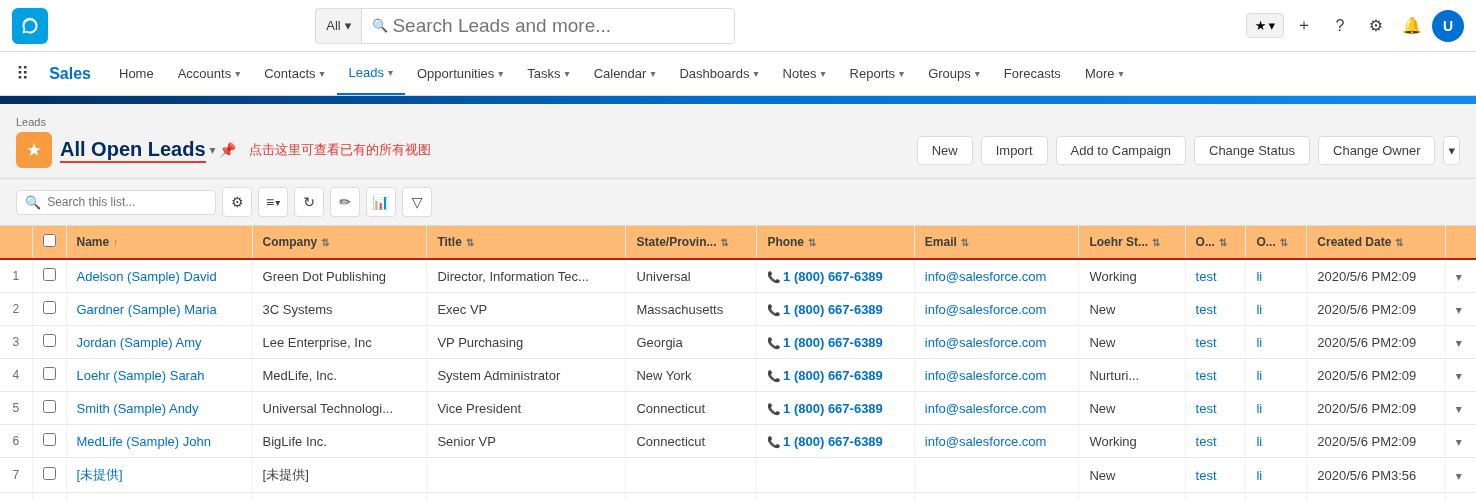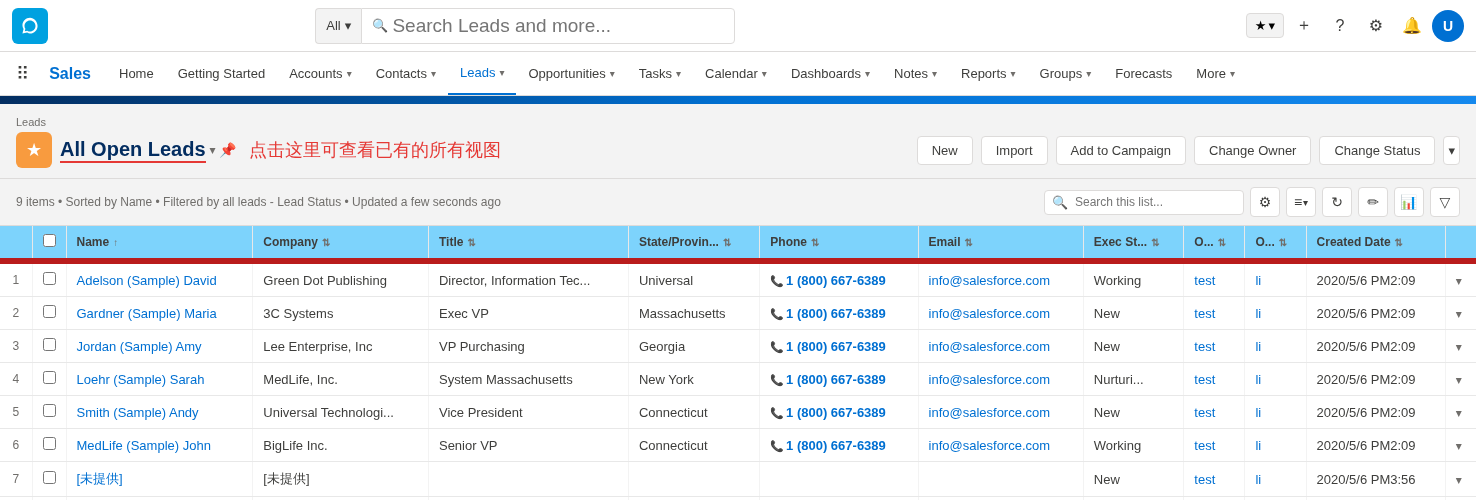--- a/index.html
+++ b/index.html
@@ -186,21 +186,21 @@
       font-size: 12px;
       cursor: pointer;
     }
     .title-pin {
       color: #706e6b;
       font-size: 14px;
       cursor: pointer;
     }
     .title-hint {
       color: #e53935;
-      font-size: 18px;
+      font-size: 13px;
       margin-left: 8px;
     }
     .page-actions {
       display: flex; align-items: center; gap: 8px;
     }
     .action-btn {
       padding: 6px 14px;
       border: 1px solid #dddbda;
       border-radius: 4px;
       background: #fff;
@@ -262,22 +262,22 @@
     
     .table-wrap {
       background: #fff;
       overflow: auto;
     }
     table {
       width: 100%;
       border-collapse: collapse;
     }
     thead tr {
-      background: #7dd3fc;
-      border-bottom: 6px solid #b91c1c;
+      background: #fdba74;
+      border-bottom: 2px solid #b91c1c;
     }
     th {
       padding: 8px 10px;
       text-align: left;
       font-size: 12px;
       font-weight: 600;
       color: #3e3e3c;
       white-space: nowrap;
       border-right: 1px solid #e8e8e8;
     }
@@ -338,23 +338,20 @@
     <div class="avatar">U</div>
   </div>
 </div>
 
 <div class="app-nav">
   <div class="app-nav-dots">⠿</div>
   <span class="app-name">Sales</span>
   <ul class="nav-items" id="nav-items-list">
       <li class="nav-item">
         <span>Home</span>
-      </li>
-      <li class="nav-item">
-        <span>Getting Started</span>
       </li>
       <li class="nav-item">
         <span>Accounts</span>
         <span class="chevron">▾</span>
       </li>
       <li class="nav-item">
         <span>Contacts</span>
         <span class="chevron">▾</span>
       </li>
       <li class="nav-item active">
@@ -412,29 +409,28 @@
           <span class="title-dropdown-arrow">▾</span>
           <span class="title-pin">📌</span>
           <span class="title-hint">点击这里可查看已有的所有视图</span>
         </div>
       </div>
     </div>
     <div class="page-actions" id="page-actions-btns">
         <button class="action-btn">New</button>
         <button class="action-btn">Import</button>
         <button class="action-btn">Add to Campaign</button>
+        <button class="action-btn">Change Status</button>
         <button class="action-btn">Change Owner</button>
-        <button class="action-btn">Change Status</button>
         <button class="action-btn-dropdown">▾</button>
       </div>
   </div>
 </div>
 
 <div class="list-toolbar">
-  <span class="list-meta">9 items • Sorted by Name • Filtered by all leads - Lead Status • Updated a few seconds ago</span>
   <div class="list-toolbar-right">
     <div class="search-list-wrap">
       <span style="color:#706e6b;">🔍</span>
       <input type="text" placeholder="Search this list..." style="">
     </div>
     <div class="toolbar-icon-btn">⚙</div>
     <div class="toolbar-icon-btn" style="display:flex;align-items:center;gap:1px;">
       <span>≡</span>
         <span style="font-size:10px;">▾</span>
     </div>
@@ -484,21 +480,21 @@
             </div>
           </th>
           <th>
             <div class="th-inner">
               <span>Email</span>
               <span class="sort-arrow">⇅</span>
             </div>
           </th>
           <th>
             <div class="th-inner">
-              <span>Exec St...</span>
+              <span>Loehr St...</span>
               <span class="sort-arrow">⇅</span>
             </div>
           </th>
           <th>
             <div class="th-inner">
               <span>O...</span>
               <span class="sort-arrow">⇅</span>
             </div>
           </th>
           <th>
@@ -560,21 +556,21 @@
           <td><a class="td-link">test</a></td>
           <td><a class="td-link">li</a></td>
           <td>2020/5/6 PM2:09</td>
           <td><span class="row-dropdown">▾</span></td>
         </tr>
         <tr>
           <td class="row-num col-num">4</td>
           <td class="checkbox-cell"><input type="checkbox" style=""></td>
           <td><a class="td-link">Loehr (Sample) Sarah</a></td>
           <td>MedLife, Inc.</td>
-          <td>System Massachusetts</td>
+          <td>System Administrator</td>
           <td>New York</td>
           <td><span class="phone-cell"><span class="phone-icon">📞</span>1 (800) 667-6389</span></td>
           <td><a class="td-link">info@salesforce.com</a></td>
           <td>Nurturi...</td>
           <td><a class="td-link">test</a></td>
           <td><a class="td-link">li</a></td>
           <td>2020/5/6 PM2:09</td>
           <td><span class="row-dropdown">▾</span></td>
         </tr>
         <tr>

